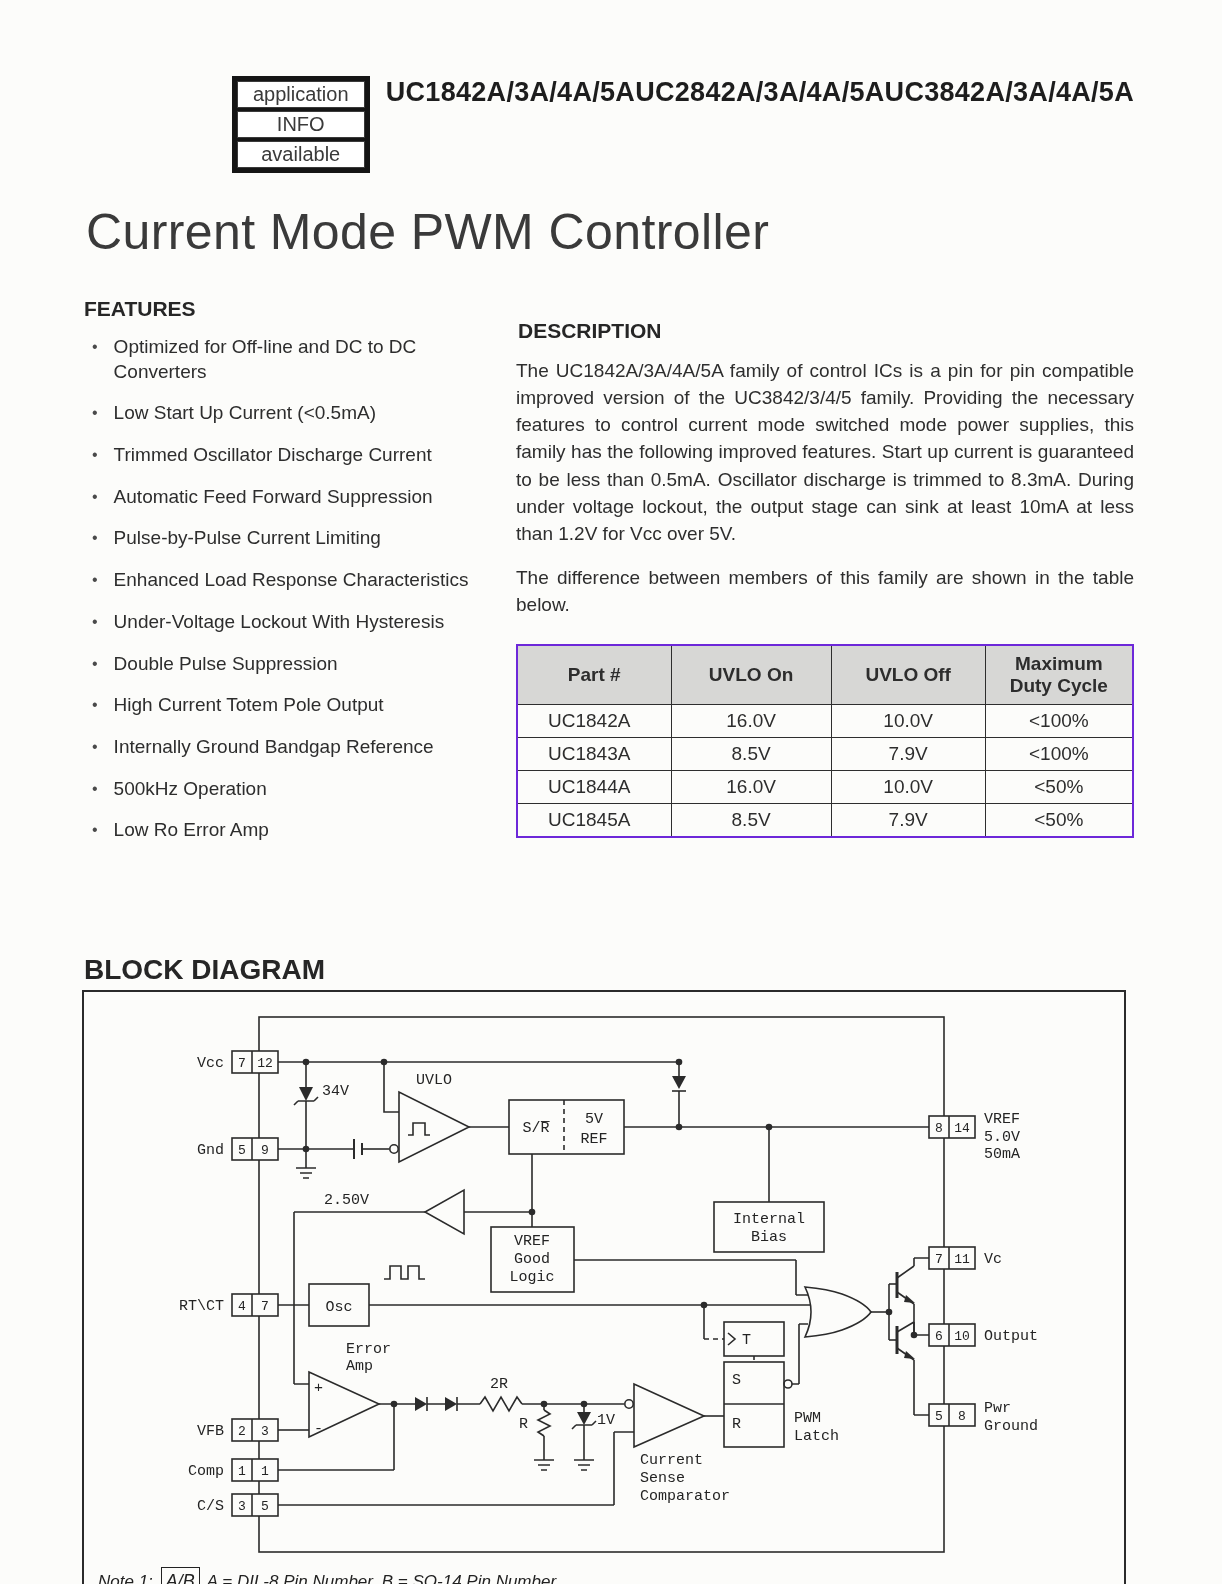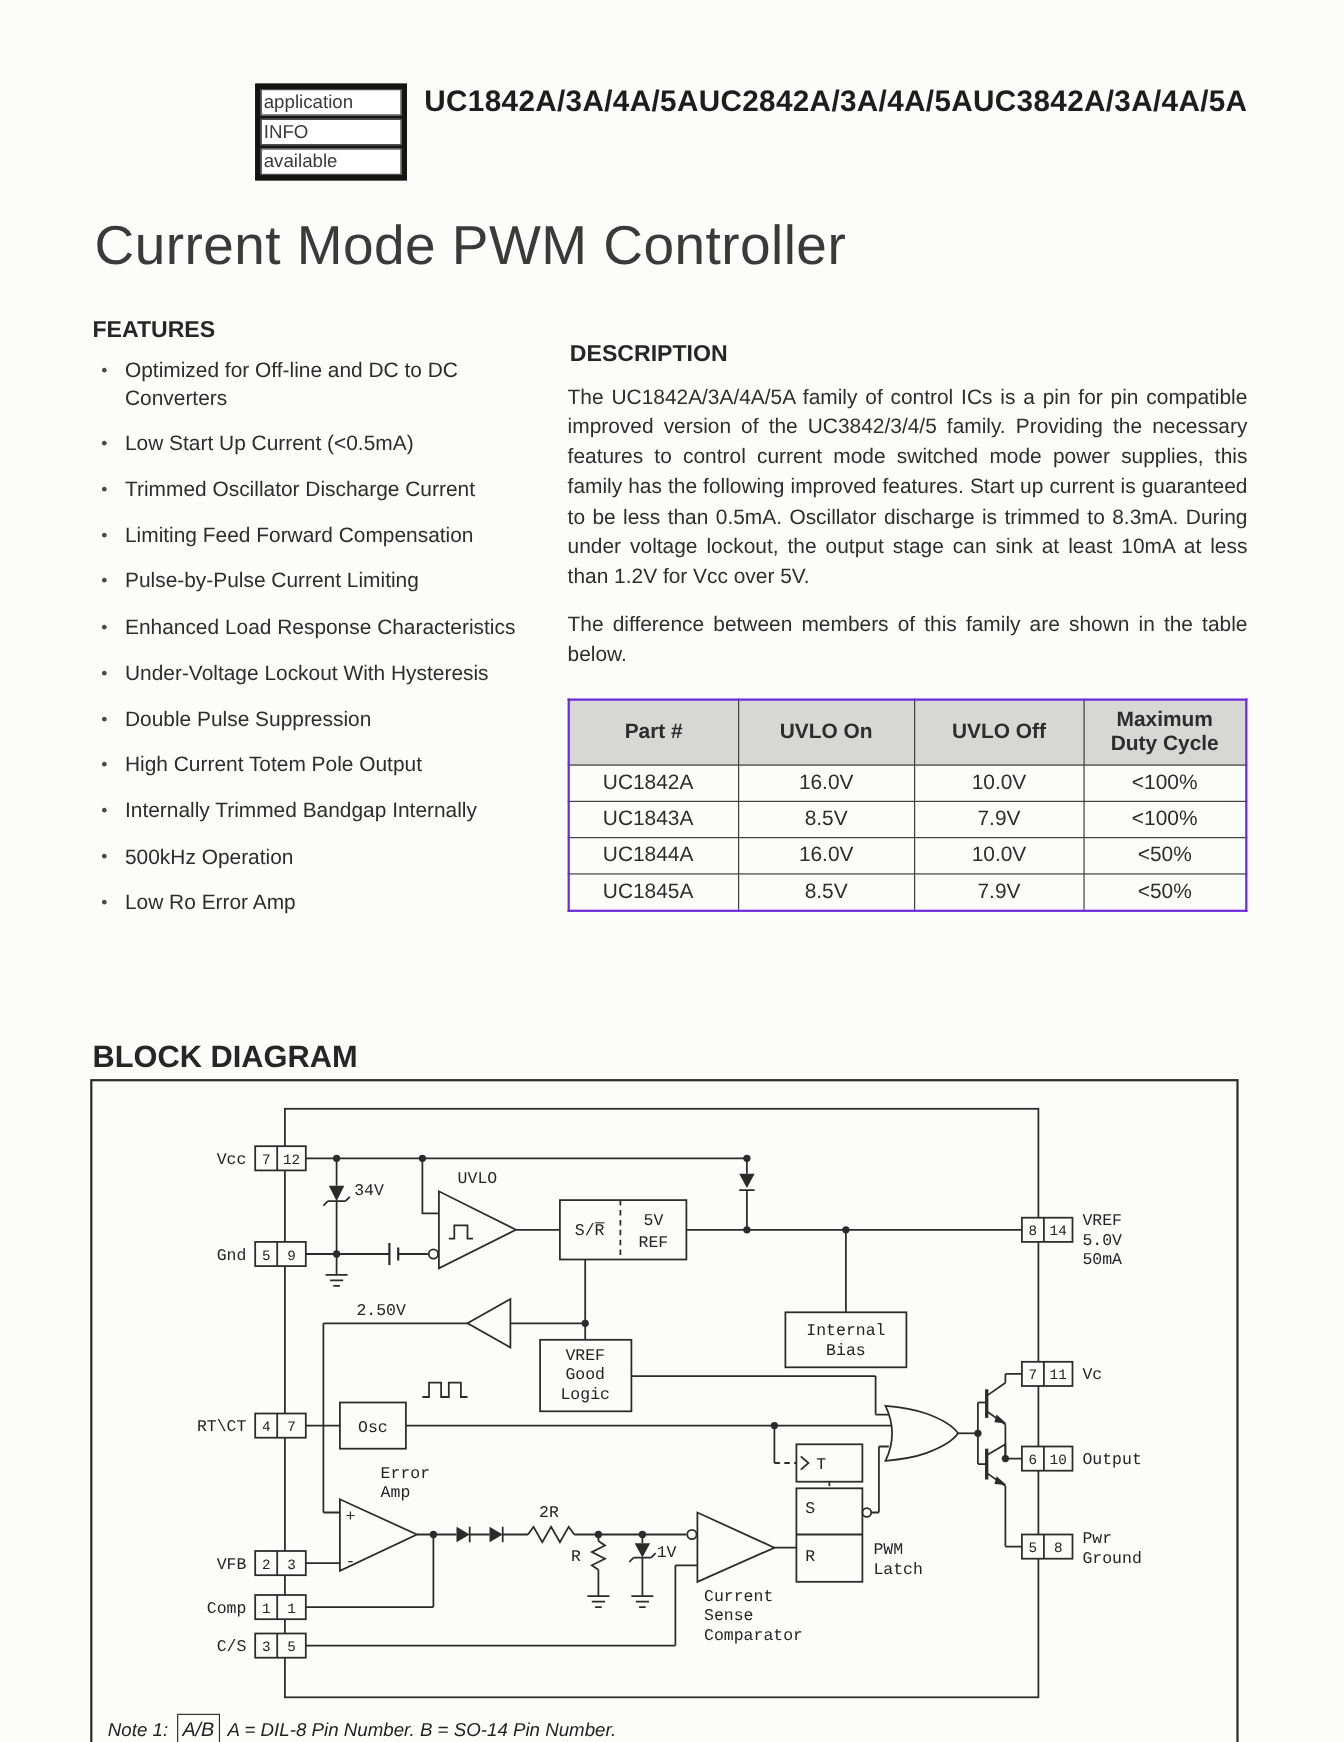--- a/index.html
+++ b/index.html
@@ -4,21 +4,21 @@
 <style>
   html,body{margin:0;padding:0;background:#e9e9e6;}
   .page{
     width:1222px;height:1584px;background:#fcfcfa;margin:0 auto;
     box-sizing:border-box;padding:76px 88px 0 82px;position:relative;
     font-family:"Liberation Sans",sans-serif;color:#2d2d2d;overflow:hidden;
   }
   
   .header-row{display:flex;justify-content:flex-end;align-items:flex-start;gap:16px;}
   .badge{border:2px solid #151515;background:#151515;display:flex;flex-direction:column;gap:3px;padding:3px;width:128px;flex:0 0 auto;}
-  .badge-cell{background:#fff;border:1.5px solid #3a3a3a;text-align:left;font-size:17px;color:#3a3a3a;padding:1px 2px;}
+  .badge-cell{background:#fff;border:1.5px solid #3a3a3a;text-align:center;font-size:20px;color:#3a3a3a;padding:1px 2px;}
   .parts{display:flex;flex-direction:row;line-height:1.24;}
   .part-line{font-size:27px;font-weight:bold;color:#1d1d1d;letter-spacing:0.3px;}
   
   .title{font-size:50px;font-weight:normal;color:#3a3a3a;margin:30px 0 0 4px;letter-spacing:0.4px;}
   
   .columns{display:flex;margin-top:36px;gap:26px;align-items:center;}
   .col-left{width:408px;flex:0 0 auto;}
   .col-right{flex:1;min-width:0;}
   .sec-heading{font-size:21px;font-weight:bold;color:#262626;margin:0 0 14px 2px;}
   .feat{display:flex;gap:16px;margin:0 0 17px 10px;font-size:19px;line-height:1.3;}
@@ -69,21 +69,21 @@
       <div class="feat">
           <span class="bullet">•</span>
           <span>Low Start Up Current (&lt;0.5mA)</span>
         </div>
       <div class="feat">
           <span class="bullet">•</span>
           <span>Trimmed Oscillator Discharge Current</span>
         </div>
       <div class="feat">
           <span class="bullet">•</span>
-          <span>Limiting Feed Forward Compensation</span>
+          <span>Automatic Feed Forward Suppression</span>
         </div>
       <div class="feat">
           <span class="bullet">•</span>
           <span>Pulse-by-Pulse Current Limiting</span>
         </div>
       <div class="feat">
           <span class="bullet">•</span>
           <span>Enhanced Load Response Characteristics</span>
         </div>
       <div class="feat">
@@ -93,21 +93,21 @@
       <div class="feat">
           <span class="bullet">•</span>
           <span>Double Pulse Suppression</span>
         </div>
       <div class="feat">
           <span class="bullet">•</span>
           <span>High Current Totem Pole Output</span>
         </div>
       <div class="feat">
           <span class="bullet">•</span>
-          <span>Internally Trimmed Bandgap Internally</span>
+          <span>Internally Ground Bandgap Reference</span>
         </div>
       <div class="feat">
           <span class="bullet">•</span>
           <span>500kHz Operation</span>
         </div>
       <div class="feat">
           <span class="bullet">•</span>
           <span>Low Ro Error Amp</span>
         </div>
     </div>

